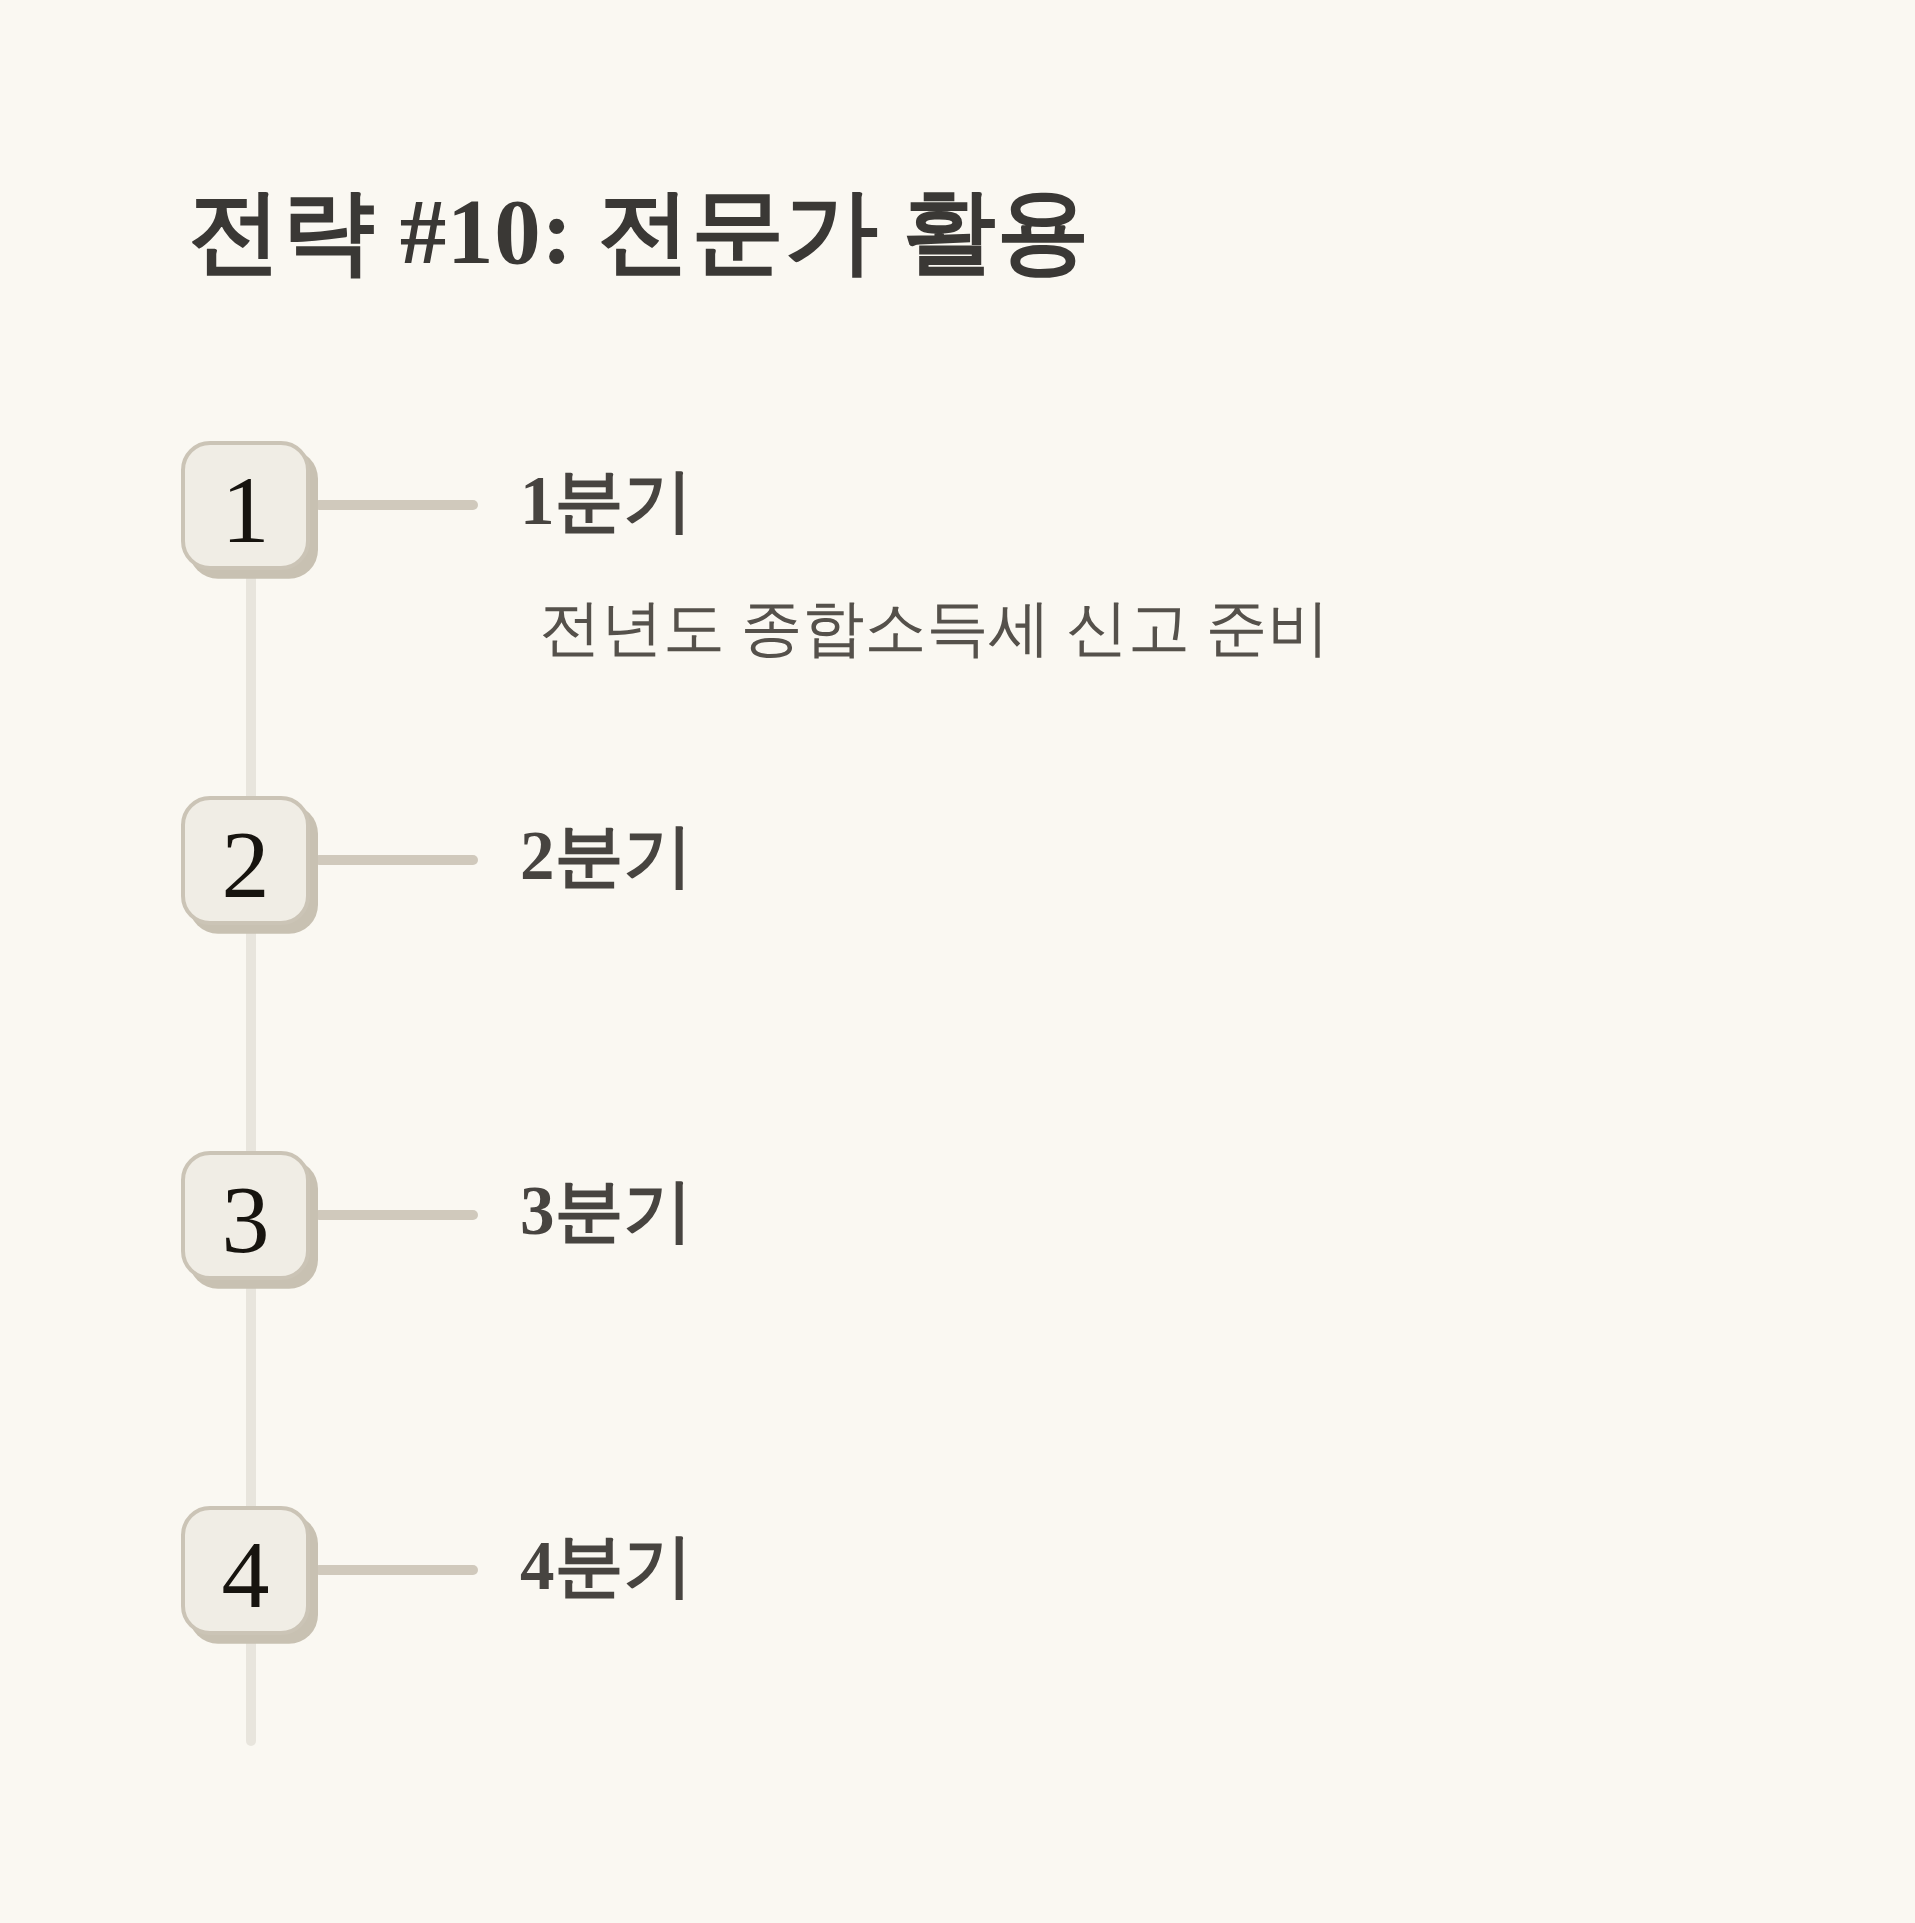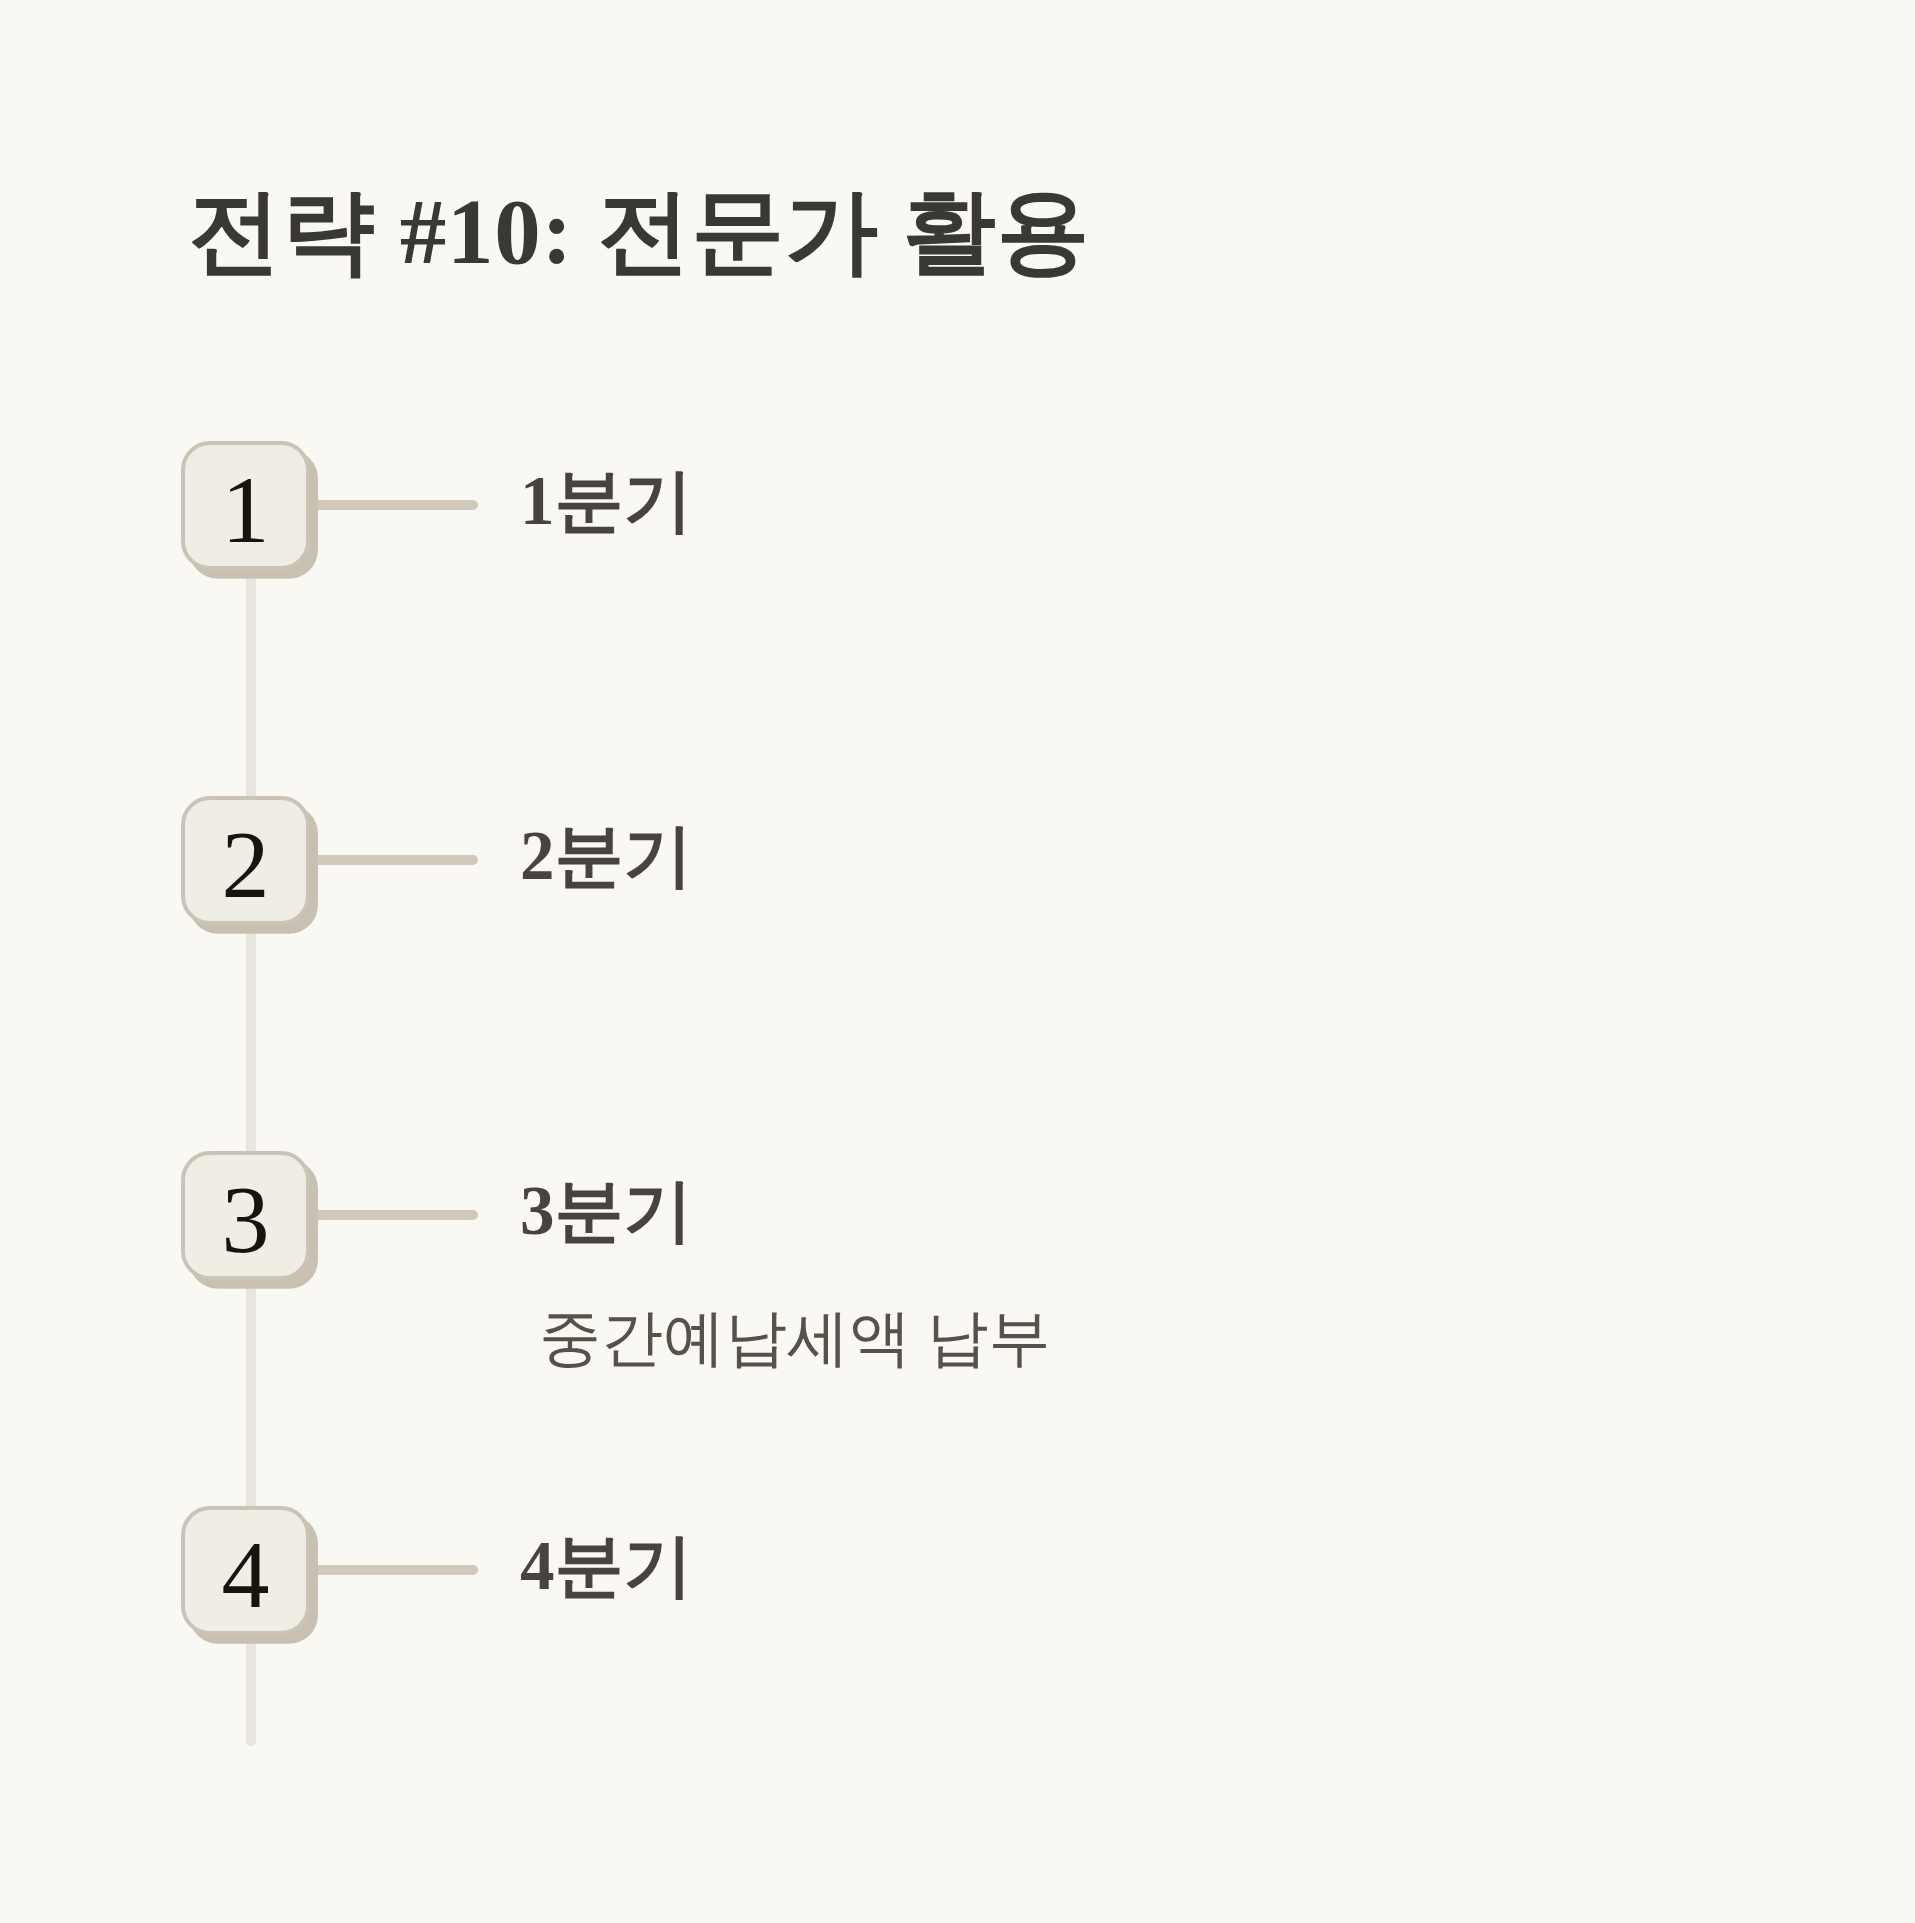--- a/index.html
+++ b/index.html
@@ -111,37 +111,37 @@
 <div class="page-title">전략 #10: 전문가 활용</div>
 
 <div class="timeline-spine"></div>
 
 <div class="t-item i0">
   <div class="num-box">
     <span class="num">1</span>
   </div>
   <div class="connector"></div>
   <div class="t-label">1분기</div>
+  <div class="t-desc">전년도 종합소득세 신고 준비</div>
 </div>
 
 <div class="t-item i1">
   <div class="num-box">
     <span class="num">2</span>
   </div>
   <div class="connector"></div>
   <div class="t-label">2분기</div>
 </div>
 
 <div class="t-item i2">
   <div class="num-box">
     <span class="num">3</span>
   </div>
   <div class="connector"></div>
   <div class="t-label">3분기</div>
-  <div class="t-desc">중간예납세액 납부</div>
 </div>
 
 <div class="t-item i3">
   <div class="num-box">
     <span class="num">4</span>
   </div>
   <div class="connector"></div>
   <div class="t-label">4분기</div>
 </div>
 

